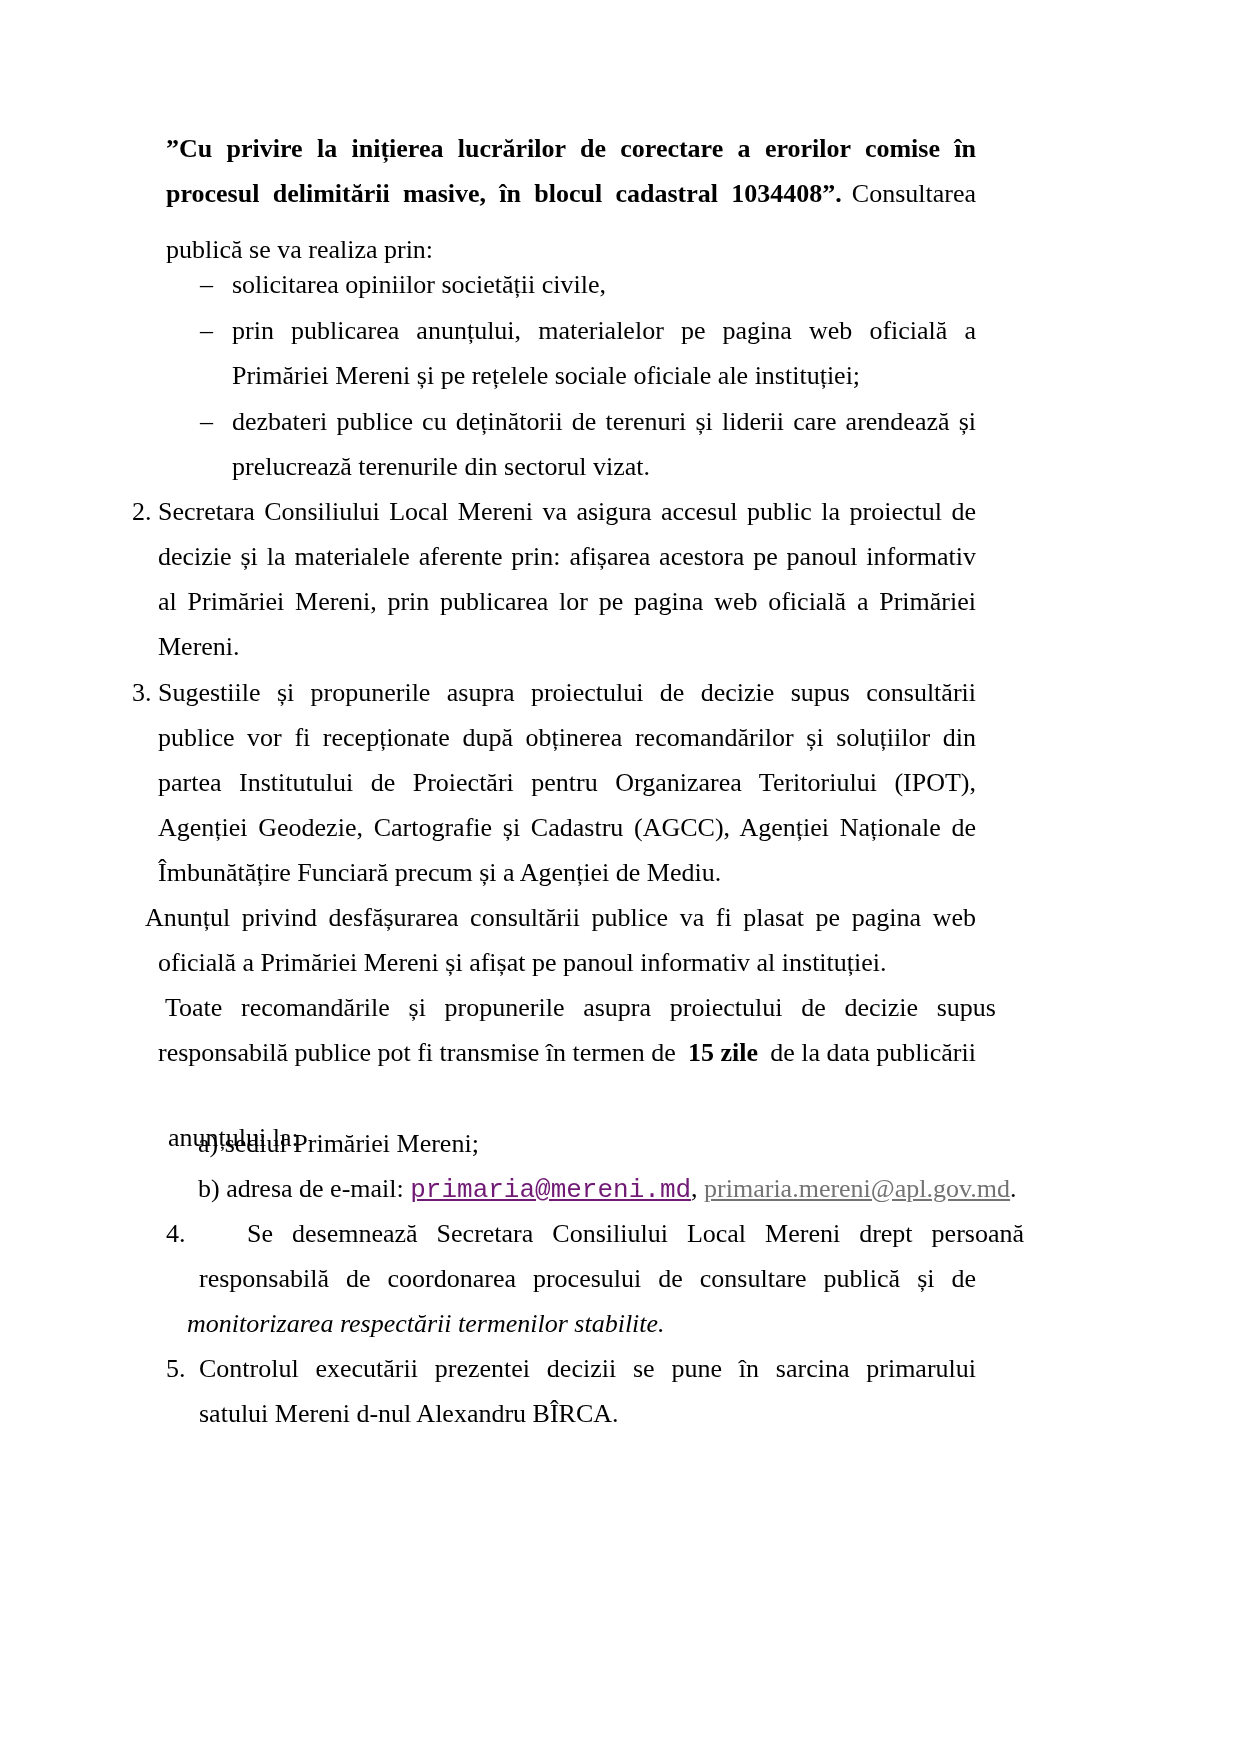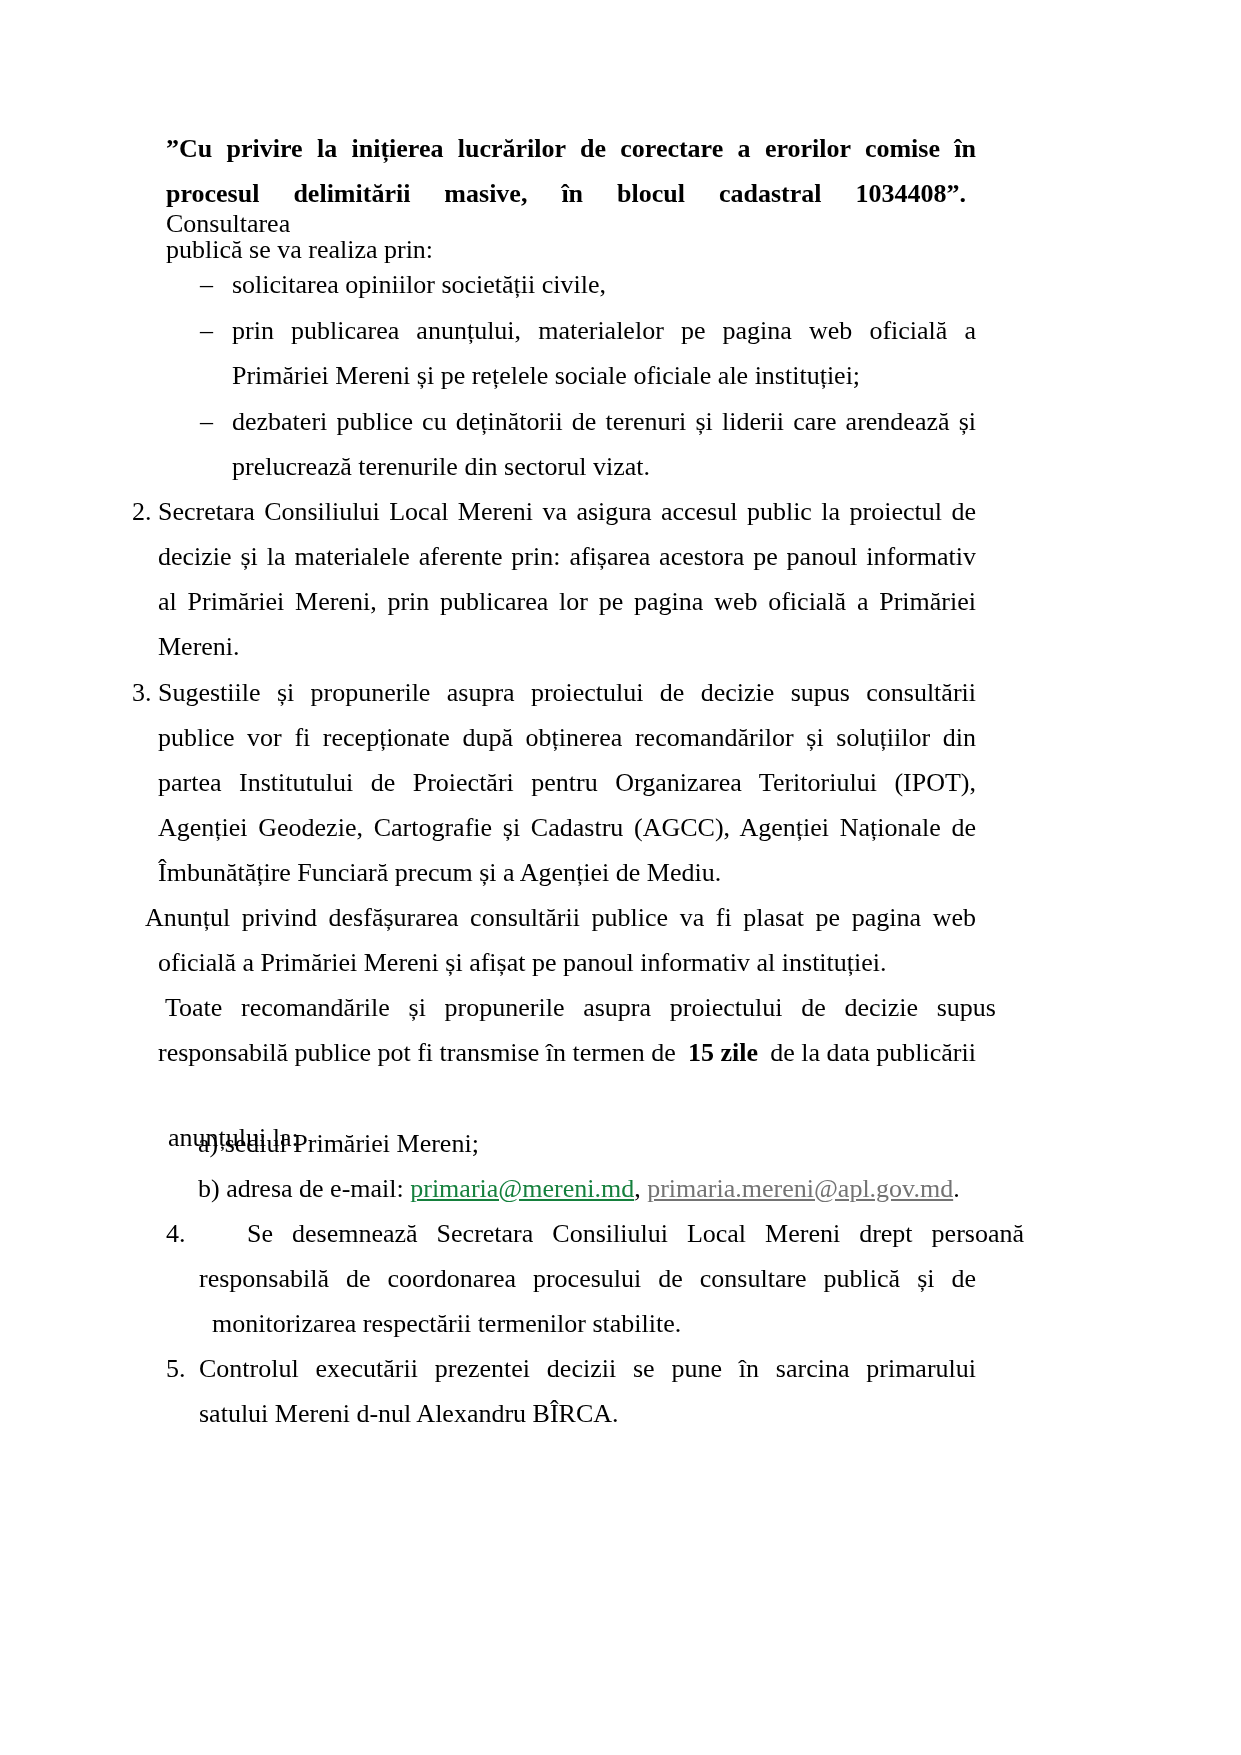--- a/index.html
+++ b/index.html
@@ -40,21 +40,21 @@
       line-height: 30px;
     }
   </style>
 </head>
 <body>
 
 <div>
   <div class="line justify bold" style="left:166px; width:810px; top:134px;">
     <span style="text-align:justify; text-align-last:justify; width:100%; display:block;">”Cu privire la inițierea lucrărilor de corectare a erorilor comise în</span>
   </div>
-  <div class="line" style="left:166px; width:810px; top:179px; display:flex; justify-content:space-between;flex-direction:column;">
+  <div class="line" style="left:166px; width:810px; top:179px; display:flex; justify-content:space-between;">
     <span class="bold" style="text-align:justify; text-align-last:justify; flex:1; display:block; margin-right:10px;">procesul delimitării masive, în blocul cadastral 1034408”.</span>
     <span>Consultarea</span>
   </div>
   <div class="line" style="left:166px; top:224px;margin-top:11px;">publică se va realiza prin:</div>
 </div>
 
 <div>
   <div>
     <span class="dash" style="left:200px; top:270px;">–</span>
     <div class="line" style="left:232px; top:270px;">solicitarea opiniilor societății civile,</div>
@@ -97,29 +97,29 @@
   <div class="line" style="left:145px; top:993px; width:831px; text-align:justify; text-align-last:justify;margin-left:20px;">Toate recomandările și propunerile asupra proiectului de decizie supus</div>
   <div class="line" style="left:158px; top:1038px; width:818px; display:flex; justify-content:space-between;">
     <span>responsabilă publice pot fi transmise în termen de</span>
     <span class="bold">15 zile</span>
     <span>de la data publicării</span>
   </div>
   <div class="line" style="left:168px; top:1083px;margin-top:40px;">anunțului la:</div>
   <div class="line" style="left:198px; top:1129px;">a) sediul Primăriei Mereni;</div>
   <div class="line" style="left:198px; top:1174px;">
     <span>b) adresa de e-mail: </span>
-    <a class="link" href="mailto:primaria@mereni.md" style="color: #15803d;">primaria@mereni.md</a><span>, </span>
+    <a class="link" href="mailto:primaria@mereni.md" style="color: #701a75; font-family: Liberation Mono, monospace;">primaria@mereni.md</a><span>, </span>
     <a class="link" href="mailto:primaria.mereni@apl.gov.md" style="color: #737373;">primaria.mereni@apl.gov.md</a><span>.</span>
   </div>
 </div>
 
 <div>
   <span class="num" style="left:166px; top:1219px;">4.</span>
   <div class="line" style="left:208px; top:1219px; width:777px; text-align:justify; text-align-last:justify;margin-left:39px;">Se desemnează Secretara Consiliului Local Mereni drept persoană</div>
   <div class="line" style="left:199px; top:1264px; width:777px; text-align:justify; text-align-last:justify;">responsabilă de coordonarea procesului de consultare publică și de</div>
-  <div class="line" style="left:212px; top:1309px;">monitorizarea respectării termenilor stabilite.</div>
+  <div class="line" style="left:187px; top:1309px;font-style:italic;">monitorizarea respectării termenilor stabilite.</div>
 </div>
 
 <div>
   <span class="num" style="left:166px; top:1354px;">5.</span>
   <div class="line" style="left:199px; top:1354px; width:777px; text-align:justify; text-align-last:justify;">Controlul executării prezentei decizii se pune în sarcina primarului</div>
   <div class="line" style="left:199px; top:1399px;">satului Mereni d-nul Alexandru BÎRCA.</div>
 </div>
 
 </body></html>

